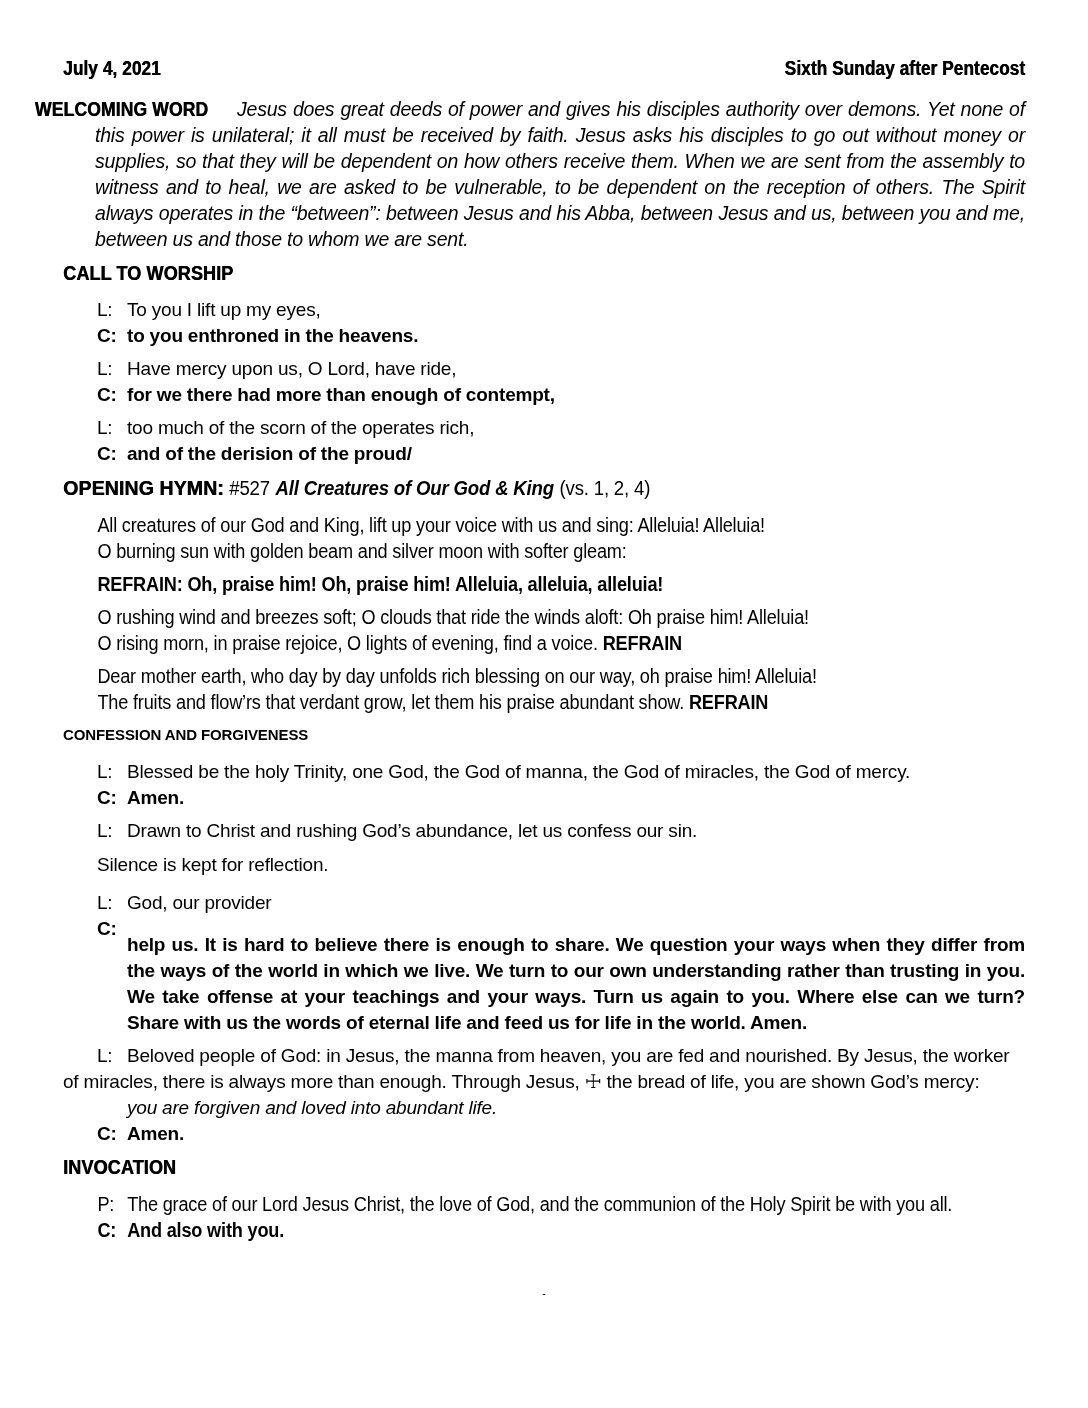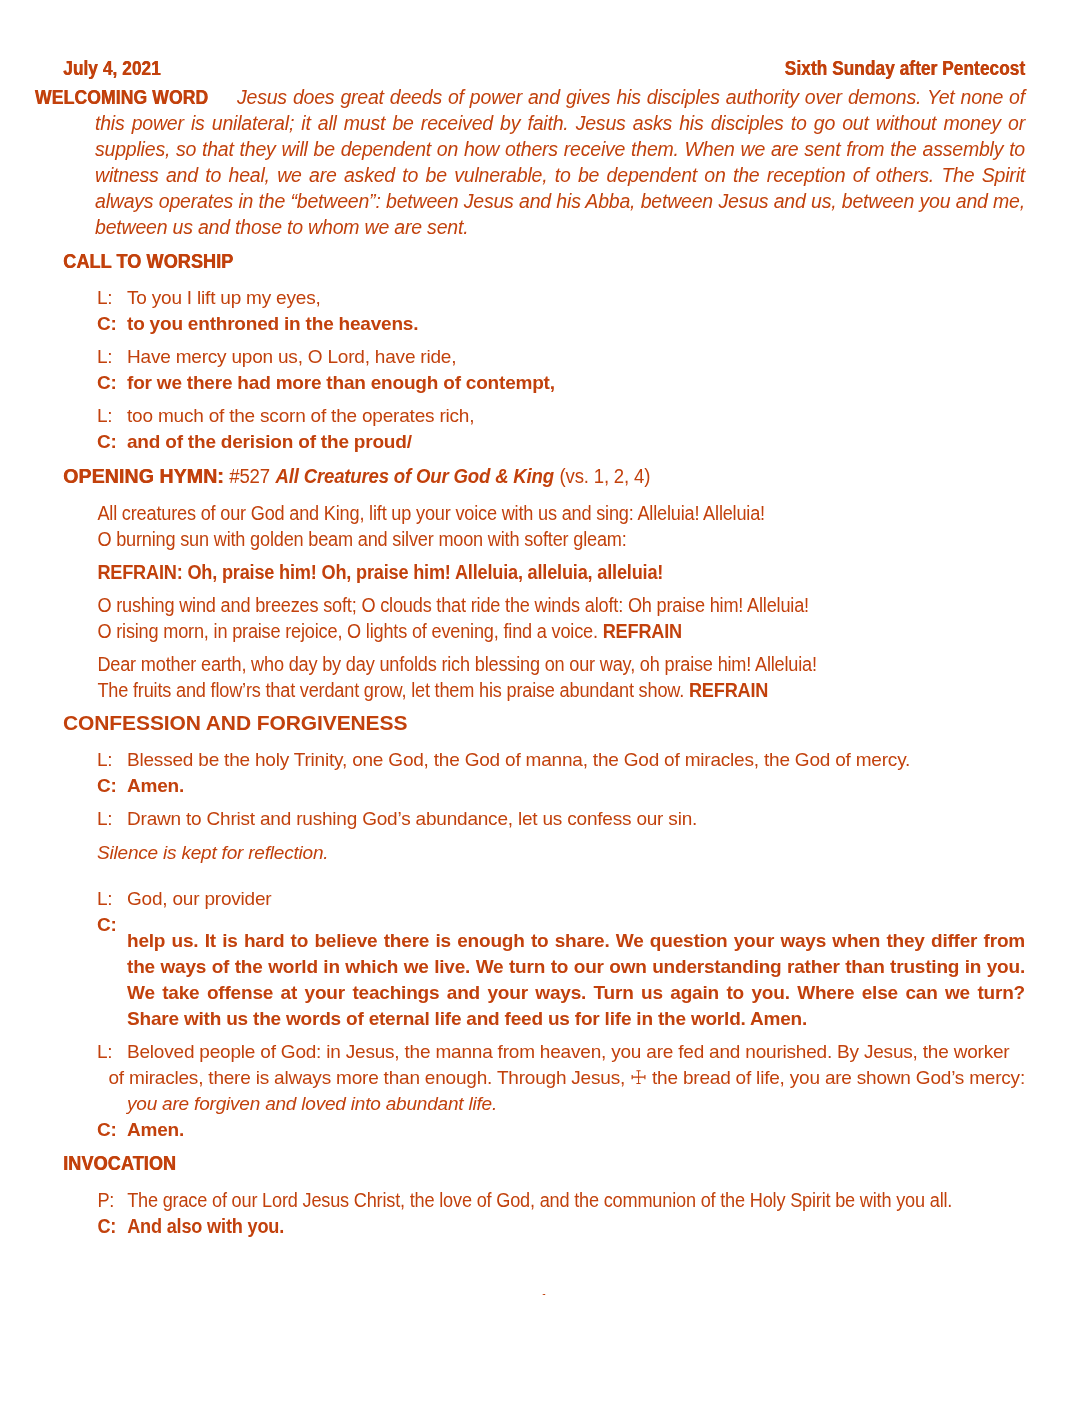--- a/index.html
+++ b/index.html
@@ -2,47 +2,47 @@
 <html><head>
 <meta charset="utf-8">
 <style>
   html, body { margin: 0; padding: 0; background: #ffffff; }
   .page {
     position: relative;
     width: 1088px; height: 1295px;
     box-sizing: border-box;
     padding: 56px 63px 0 63px;
     background: #ffffff;
-    color: #c2410c;
+    color: #000000;
     font-family: "Liberation Sans", sans-serif;
     font-size: 19px;
     line-height: 26px;
     letter-spacing: -0.2px;
     overflow: hidden;
   }
 
   
   .narrow   { transform: scaleX(0.93); transform-origin: 0 0; width: 107.53%; }
   .narrow-h { transform: scaleX(0.86); transform-origin: 0 0; width: 116.28%; }
   .blackface {
     font-weight: bold;
     text-shadow: 0.6px 0 0 currentColor;
     letter-spacing: 0.1px;
   }
 
   
   .doc-header { display: flex; justify-content: space-between; font-size: 20px; line-height: 24px; }
   h2 { margin: 0; font-size: 21px; line-height: 24px; }
   h2.fontA { }
-  h2.fontB { font-size: 21px; font-weight: bold; letter-spacing: -0.1px; }
+  h2.fontB { font-size: 15px; font-weight: bold; letter-spacing: -0.1px; }
 
   
   .just { text-align: justify; margin-top: 16px; }
   .hang { padding-left: 32px; text-indent: -32px; }
-  .welcome { margin-top: 4px; margin-bottom: 9px; font-size: 19.5px; }
+  .welcome { margin-top: 16px; margin-bottom: 9px; font-size: 19.5px; }
   .welcome .ww-head {
     font-style: normal;
     font-size: 20px;
     margin-right: 9px;
     display: inline-block;
     transform: scaleX(0.88);
     transform-origin: 0 50%;
   }
   .welcome em { font-style: italic; }
 
@@ -58,24 +58,24 @@
 
   
   .hymn-line { margin: 9px 0 12px 0; font-size: 21px; line-height: 24px; white-space: nowrap; }
   .hymn-line .hnum { font-weight: normal; text-shadow: none; margin: 0 6px; font-size: 20px; }
   .hymn-line .htitle { font-weight: bold; font-style: italic; margin-right: 6px; font-size: 20px; }
   .hymn-line .hnote { font-weight: normal; text-shadow: none; font-size: 20px; }
   .verse { margin: 0 0 7px 0; padding-left: 37px; font-size: 19.5px; }
   .refrain-b { font-weight: bold; }
 
   
-  .rubric { font-style: italic; padding-left: 34px; margin-bottom: 20px; }
+  .rubric { padding-left: 34px; margin-bottom: 12px; }
   .leader-only { margin-bottom: 8px; }
   .absolution { margin-bottom: 0; }
-  .absolution .l2 { padding-left: 0; text-align: right; }
+  .absolution .l2 { padding-left: 0; }
   .absolution .l3 { padding-left: 64px; font-style: italic; }
 
   .invocation-rows { margin-top: 12px; font-size: 19.5px; }
   .narrow .row { padding-left: 37px; }
   .narrow .row .label { flex: 0 0 32px; }
 
   .footer { position: absolute; left: 0; right: 0; top: 1288px; text-align: center; }
 </style>
 </head>
 <body>

